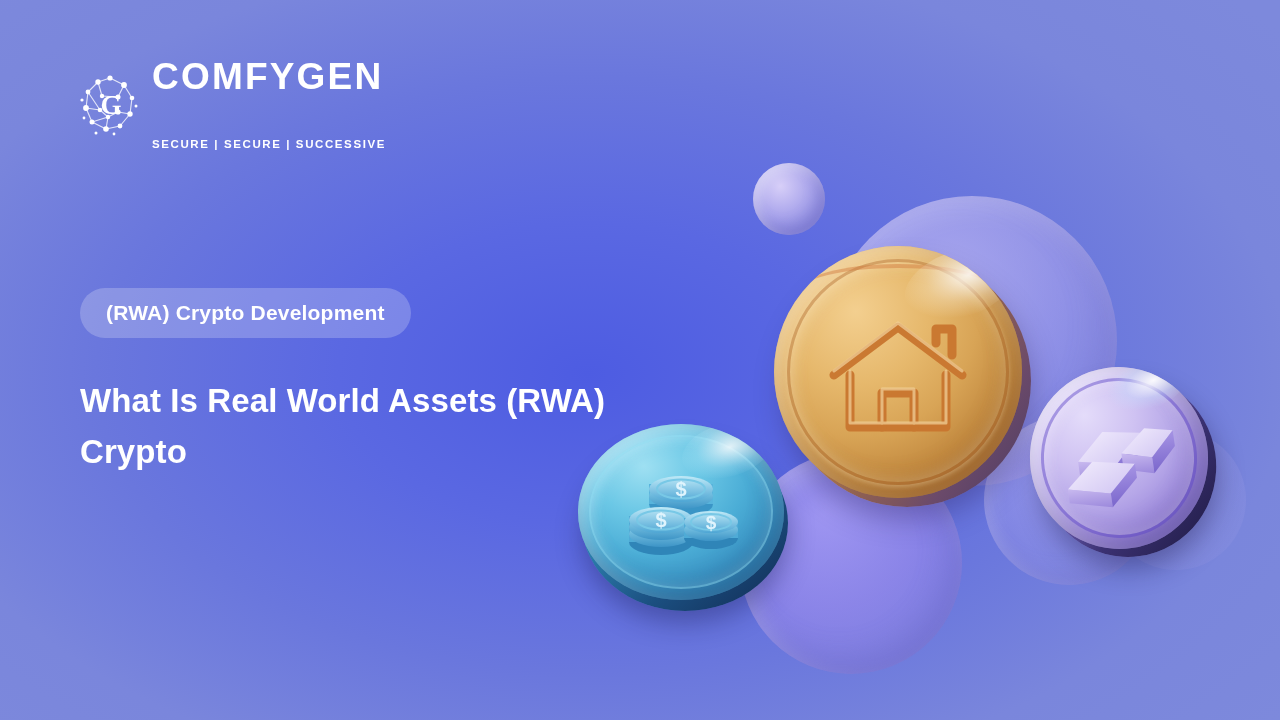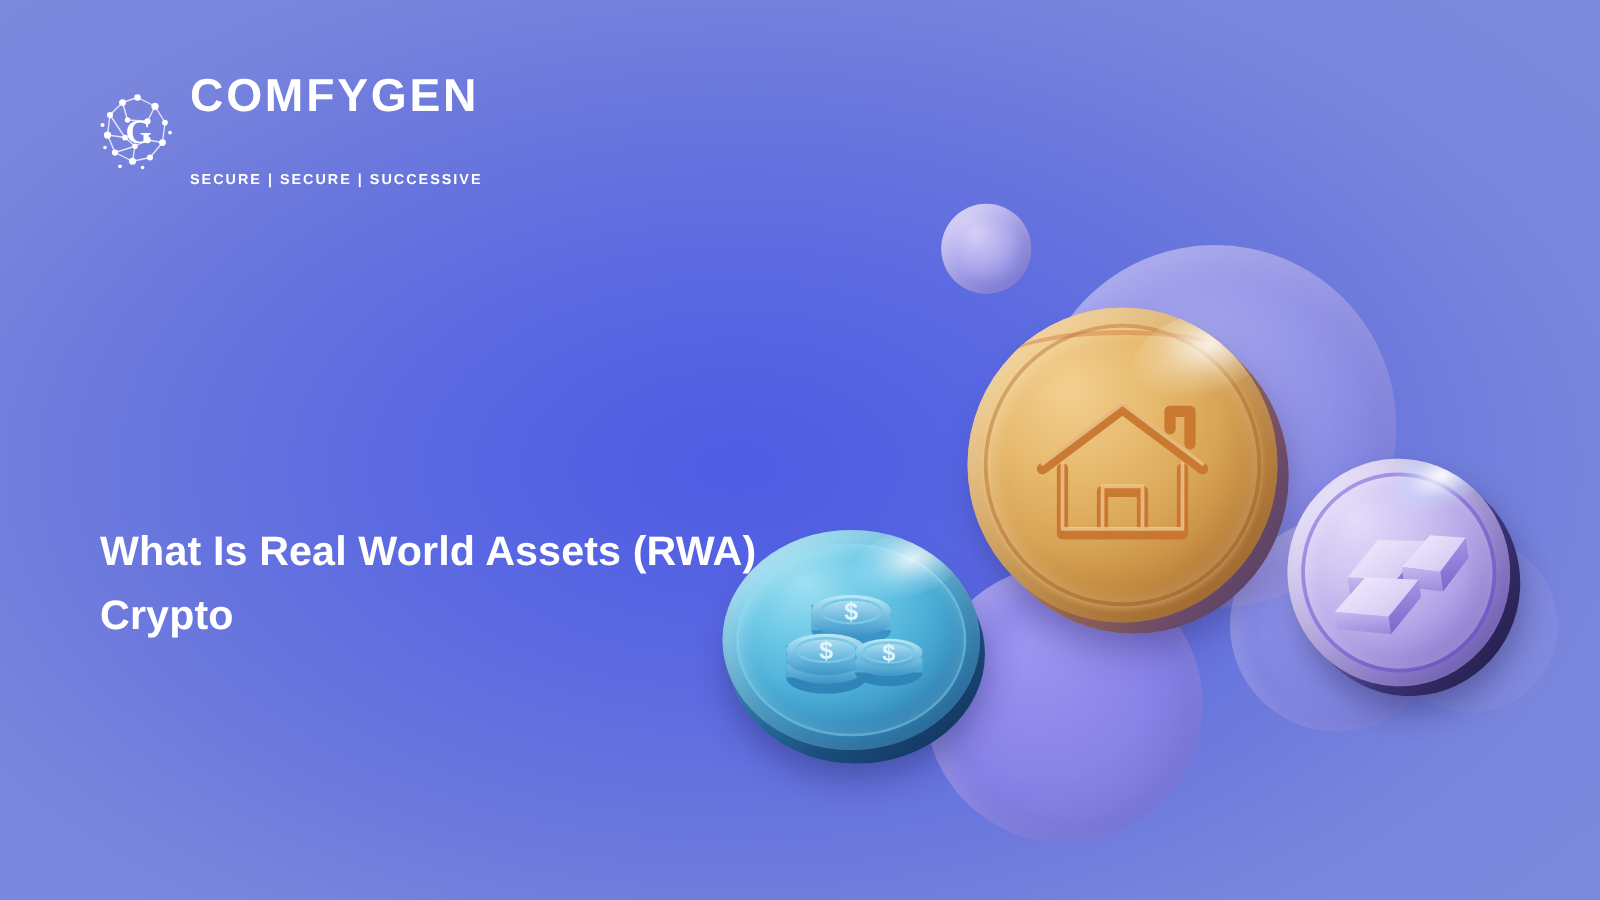--- a/index.html
+++ b/index.html
@@ -157,21 +157,21 @@
     display:flex; align-items:center;
     border-radius:25px;
     background: rgba(255,255,255,.22);
     color:#fff; font-size:21px; font-weight:bold; letter-spacing:.2px;
     white-space:nowrap;
   }
   .headline {
     position:absolute; left:80px; top:375px;
     width:600px;
     color:#fff; font-size:33px; font-weight:bold;
-    line-height:1.56; letter-spacing:.1px;margin-top:40px;
+    line-height:1.56; letter-spacing:.1px;
   }
 </style>
 </head>
 <body>
 
 <div id="stage">
 
   <div class="orb orb-big"></div>
   <div class="orb orb-small"></div>
   <div class="orb orb-mid"></div>
@@ -337,15 +337,16 @@
         <circle cx="6" cy="46" r="1.4"></circle>
       </g>
       <text x="33" y="42" font-family="'Liberation Serif',serif" font-size="27" font-weight="bold" fill="#ffffff" text-anchor="middle">G</text>
     </svg>
     <div class="logo-text">
       <div class="logo-word">COMFYGEN</div>
       <div class="logo-tag">SECURE  |  SECURE  |  SUCCESSIVE</div>
     </div>
   </div>
 
+  <div class="badge">(RWA) Crypto Development</div>
   <h1 class="headline">What Is Real World Assets (RWA) Crypto</h1>
 
 </div>
 
 </body></html>

